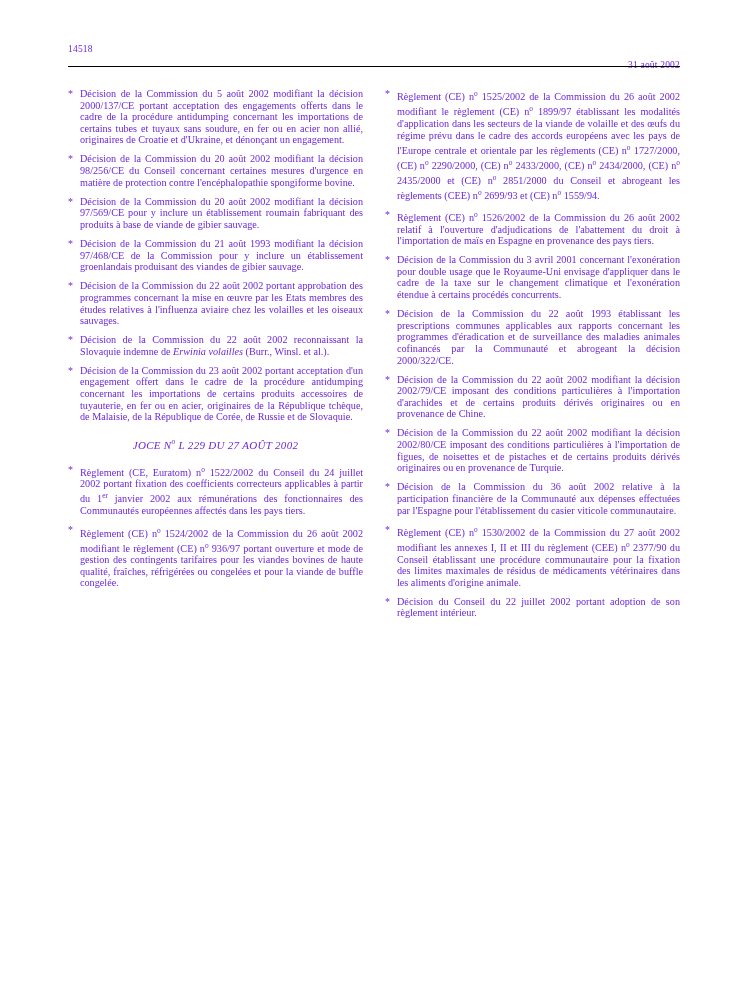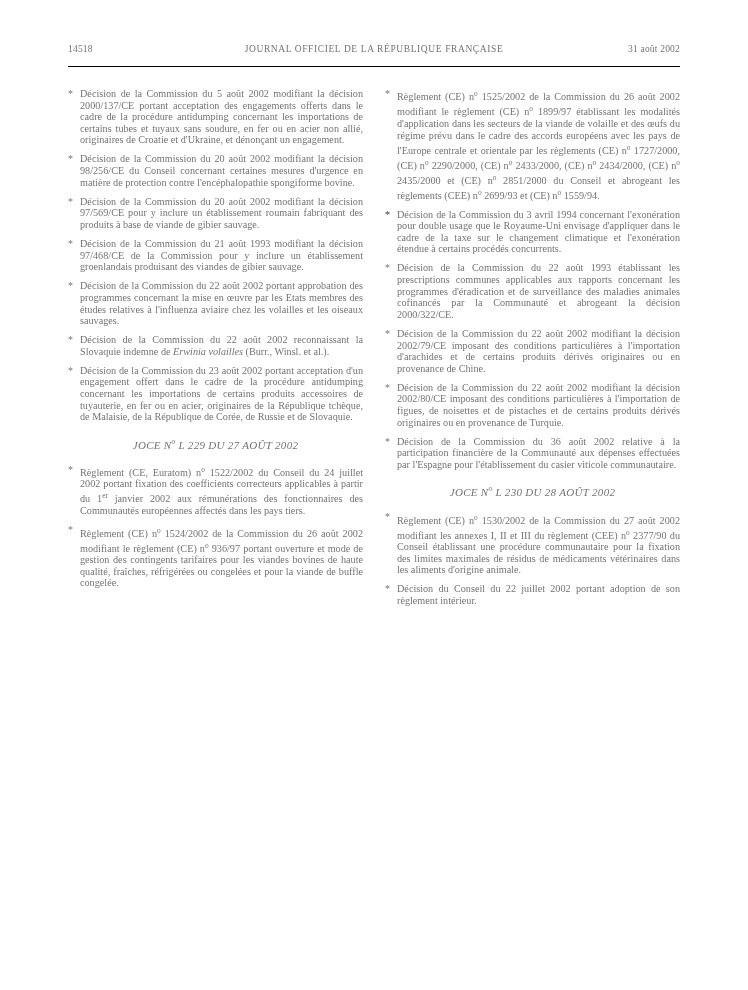--- a/index.html
+++ b/index.html
@@ -6,21 +6,21 @@
     margin: 0;
     padding: 0;
     background: #ffffff;
   }
   .page {
     position: relative;
     width: 748px;
     height: 990px;
     background: #ffffff;
     font-family: "Liberation Serif", serif;
-    color: #737373;
+    color: #6d28d9;
     overflow: hidden;
   }
   .header {
     position: absolute;
     top: 44px;
     left: 68px;
     right: 68px;
     height: 14px;
     font-size: 9.5px;
     letter-spacing: 0.2px;
@@ -34,21 +34,21 @@
     position: absolute;
     left: 0;
     right: 0;
     top: 0;
     text-align: center;
     letter-spacing: 0.6px;
   }
   .header .right {
     position: absolute;
     right: 0;
-    top: 0;
+    top: 16px;
   }
   .rule {
     position: absolute;
     left: 68px;
     right: 68px;
     top: 66px;
     height: 1px;
     background: #000000;
   }
   .columns {
@@ -95,21 +95,20 @@
   }
   i { font-style: italic; }
 </style>
 </head>
 <body>
 
 <div class="page">
 
   <div class="header">
     <span class="left">14518</span>
-    <span class="center">JOURNAL OFFICIEL DE LA RÉPUBLIQUE FRANÇAISE</span>
     <span class="right">31 août 2002</span>
   </div>
 
   <div class="rule"></div>
 
   <div class="columns">
 
     <div class="col">
       <div>
           <div class="item"><span class="bullet">*</span><span>Décision de la Commission du 5 août 2002 modifiant la décision 2000/137/CE portant acceptation des engagements offerts dans le cadre de la procédure antidumping concernant les importations de certains tubes et tuyaux sans soudure, en fer ou en acier non allié, originaires de Croatie et d'Ukraine, et dénonçant un engagement.</span></div>
@@ -123,28 +122,27 @@
       <div class="subhead first">JOCE N<span class="sup">o</span> L 229 DU 27 AOÛT 2002</div>
       <div>
           <div class="item"><span class="bullet">*</span><span>Règlement (CE, Euratom) n<span class="sup">o</span> 1522/2002 du Conseil du 24 juillet 2002 portant fixation des coefficients correcteurs applicables à partir du 1<span class="sup">er</span> janvier 2002 aux rémunérations des fonctionnaires des Communautés européennes affectés dans les pays tiers.</span></div>
           <div class="item"><span class="bullet">*</span><span>Règlement (CE) n<span class="sup">o</span> 1524/2002 de la Commission du 26 août 2002 modifiant le règlement (CE) n<span class="sup">o</span> 936/97 portant ouverture et mode de gestion des contingents tarifaires pour les viandes bovines de haute qualité, fraîches, réfrigérées ou congelées et pour la viande de buffle congelée.</span></div>
         </div>
     </div>
 
     <div class="col">
       <div>
           <div class="item"><span class="bullet">*</span><span>Règlement (CE) n<span class="sup">o</span> 1525/2002 de la Commission du 26 août 2002 modifiant le règlement (CE) n<span class="sup">o</span> 1899/97 établissant les modalités d'application dans les secteurs de la viande de volaille et des œufs du régime prévu dans le cadre des accords européens avec les pays de l'Europe centrale et orientale par les règlements (CE) n<span class="sup">o</span> 1727/2000, (CE) n<span class="sup">o</span> 2290/2000, (CE) n<span class="sup">o</span> 2433/2000, (CE) n<span class="sup">o</span> 2434/2000, (CE) n<span class="sup">o</span> 2435/2000 et (CE) n<span class="sup">o</span> 2851/2000 du Conseil et abrogeant les règlements (CEE) n<span class="sup">o</span> 2699/93 et (CE) n<span class="sup">o</span> 1559/94.</span></div>
-          <div class="item"><span class="bullet">*</span></div>
-          <div class="item"><span class="bullet">*</span><span>Décision de la Commission du 3 avril 1994 concernant l'exonération pour double usage que le Royaume-Uni envisage d'appliquer dans le cadre de la taxe sur le changement climatique et l'exonération étendue à certains procédés concurrents.</span></div>
+          <div class="item"><span class="bullet">*</span><span>Règlement (CE) n<span class="sup">o</span> 1526/2002 de la Commission du 26 août 2002 relatif à l'ouverture d'adjudications de l'abattement du droit à l'importation de maïs en Espagne en provenance des pays tiers.</span></div>
+          <div class="item"><span class="bullet">*</span><span>Décision de la Commission du 3 avril 2001 concernant l'exonération pour double usage que le Royaume-Uni envisage d'appliquer dans le cadre de la taxe sur le changement climatique et l'exonération étendue à certains procédés concurrents.</span></div>
           <div class="item"><span class="bullet">*</span><span>Décision de la Commission du 22 août 1993 établissant les prescriptions communes applicables aux rapports concernant les programmes d'éradication et de surveillance des maladies animales cofinancés par la Communauté et abrogeant la décision 2000/322/CE.</span></div>
           <div class="item"><span class="bullet">*</span><span>Décision de la Commission du 22 août 2002 modifiant la décision 2002/79/CE imposant des conditions particulières à l'importation d'arachides et de certains produits dérivés originaires ou en provenance de Chine.</span></div>
           <div class="item"><span class="bullet">*</span><span>Décision de la Commission du 22 août 2002 modifiant la décision 2002/80/CE imposant des conditions particulières à l'importation de figues, de noisettes et de pistaches et de certains produits dérivés originaires ou en provenance de Turquie.</span></div>
           <div class="item"><span class="bullet">*</span><span>Décision de la Commission du 36 août 2002 relative à la participation financière de la Communauté aux dépenses effectuées par l'Espagne pour l'établissement du casier viticole communautaire.</span></div>
         </div>
-      <div class="subhead">JOCE N<span class="sup">o</span> L 230 DU 28 AOÛT 2002</div>
       <div>
           <div class="item"><span class="bullet">*</span><span>Règlement (CE) n<span class="sup">o</span> 1530/2002 de la Commission du 27 août 2002 modifiant les annexes I, II et III du règlement (CEE) n<span class="sup">o</span> 2377/90 du Conseil établissant une procédure communautaire pour la fixation des limites maximales de résidus de médicaments vétérinaires dans les aliments d'origine animale.</span></div>
           <div class="item"><span class="bullet">*</span><span>Décision du Conseil du 22 juillet 2002 portant adoption de son règlement intérieur.</span></div>
         </div>
     </div>
 
   </div>
 </div>
 
 </body></html>

